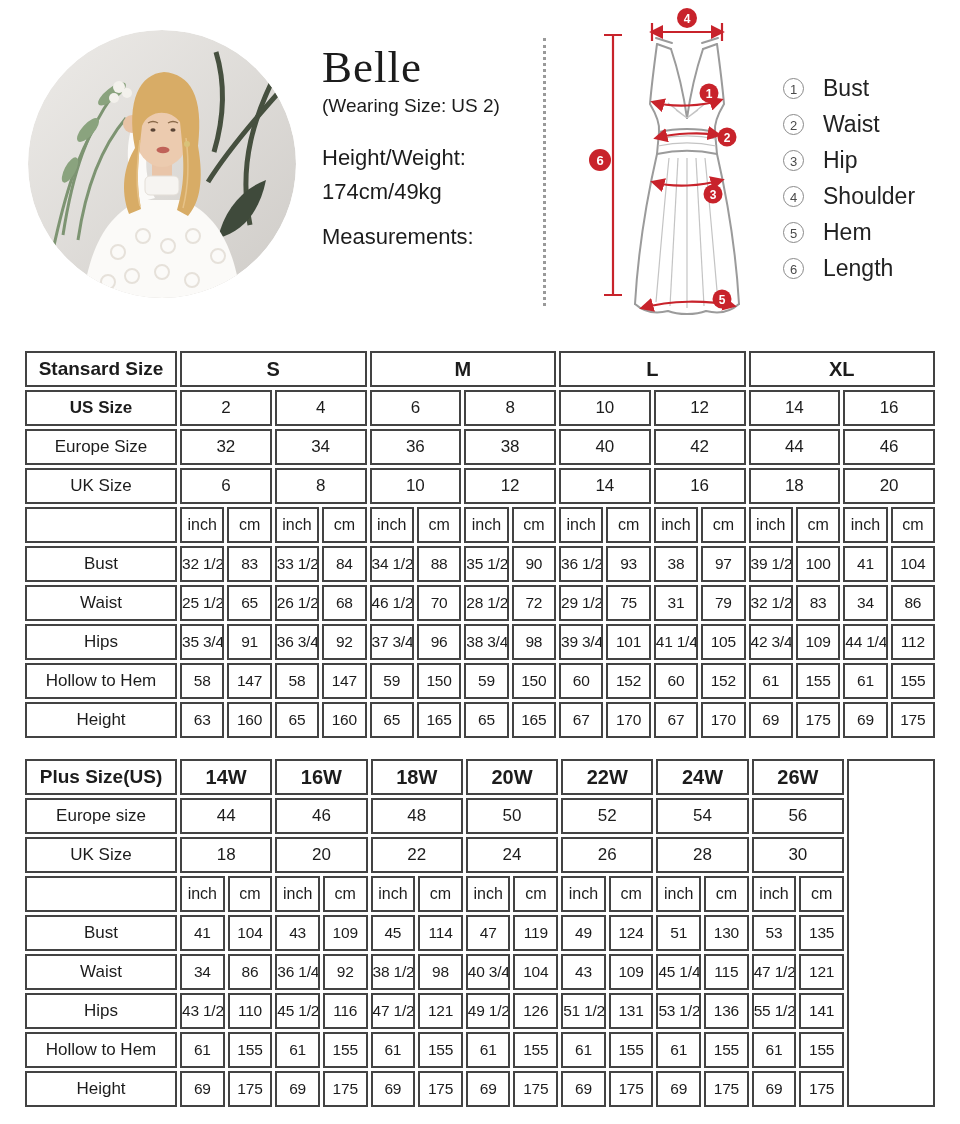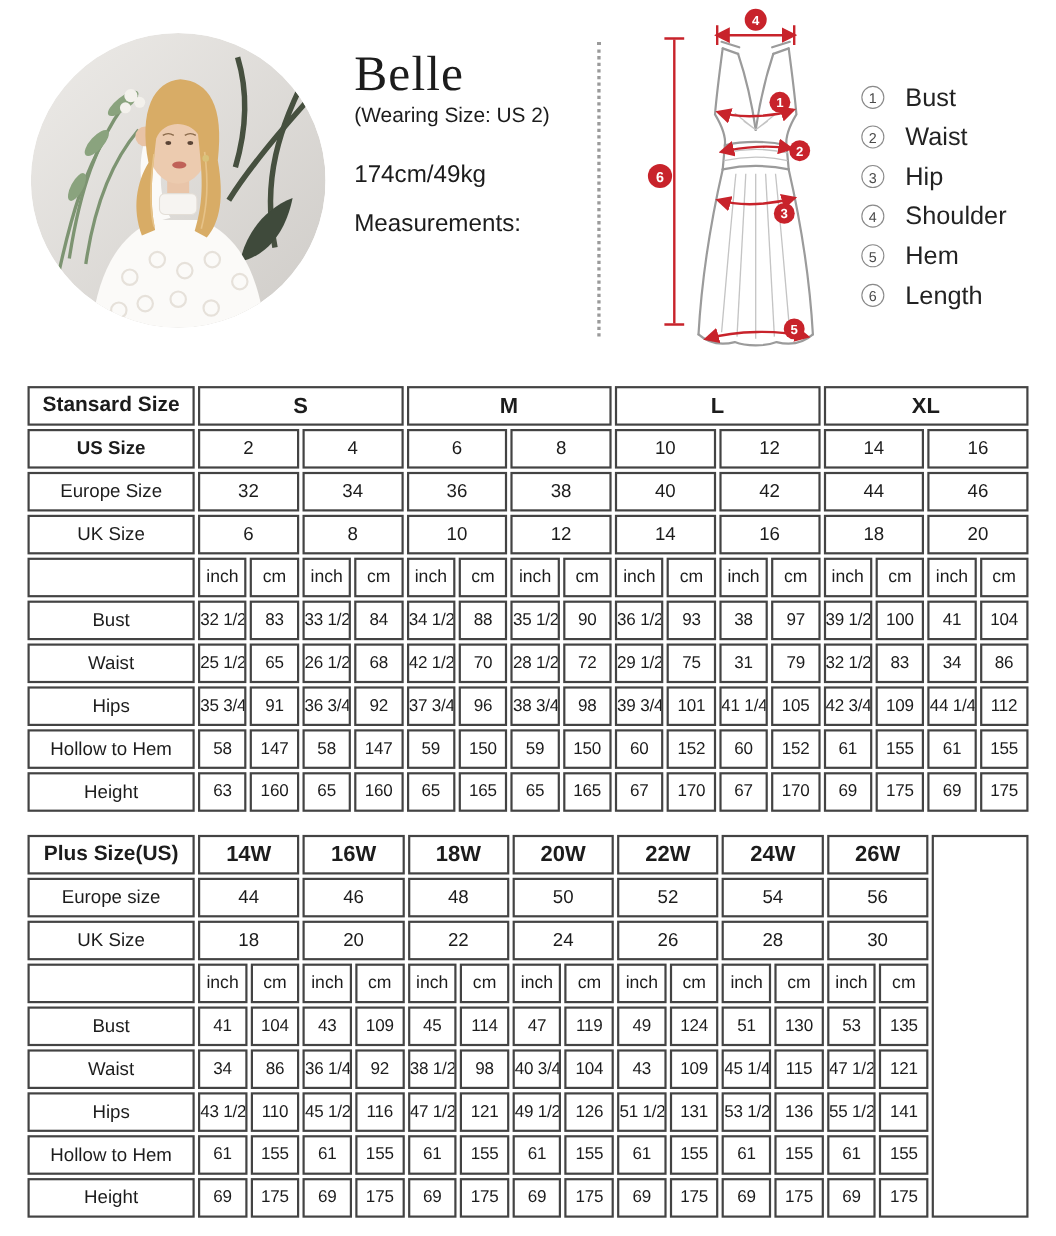--- a/index.html
+++ b/index.html
@@ -114,20 +114,21 @@
         </g>
       </g>
     </svg>
   </div>
 
   <div class="model-text">
     <h1 class="name">Belle</h1>
     <div class="wearing">
       <span class="pre">(Wearing Size:</span><b>US 2)</b>
     </div>
+    <div class="info-line">Height/Weight:</div>
     <div class="info-line">174cm/49kg</div>
     <div class="block-gap"></div>
     <div class="info-line">Measurements:</div>
   </div>
 
   <div class="divider"></div>
 
   <div class="diagram">
     <svg width="224" height="326" viewBox="0 0 224 326">
       <defs>
@@ -316,21 +317,21 @@
         <td class="measure">100</td>
         <td class="measure">41</td>
         <td class="measure">104</td>
       </tr>
       <tr>
         <th class="lbl">Waist</th>
         <td class="measure">25 1/2</td>
         <td class="measure">65</td>
         <td class="measure">26 1/2</td>
         <td class="measure">68</td>
-        <td class="measure">42 1/2</td>
+        <td class="measure">46 1/2</td>
         <td class="measure">70</td>
         <td class="measure">28 1/2</td>
         <td class="measure">72</td>
         <td class="measure">29 1/2</td>
         <td class="measure">75</td>
         <td class="measure">31</td>
         <td class="measure">79</td>
         <td class="measure">32 1/2</td>
         <td class="measure">83</td>
         <td class="measure">34</td>

